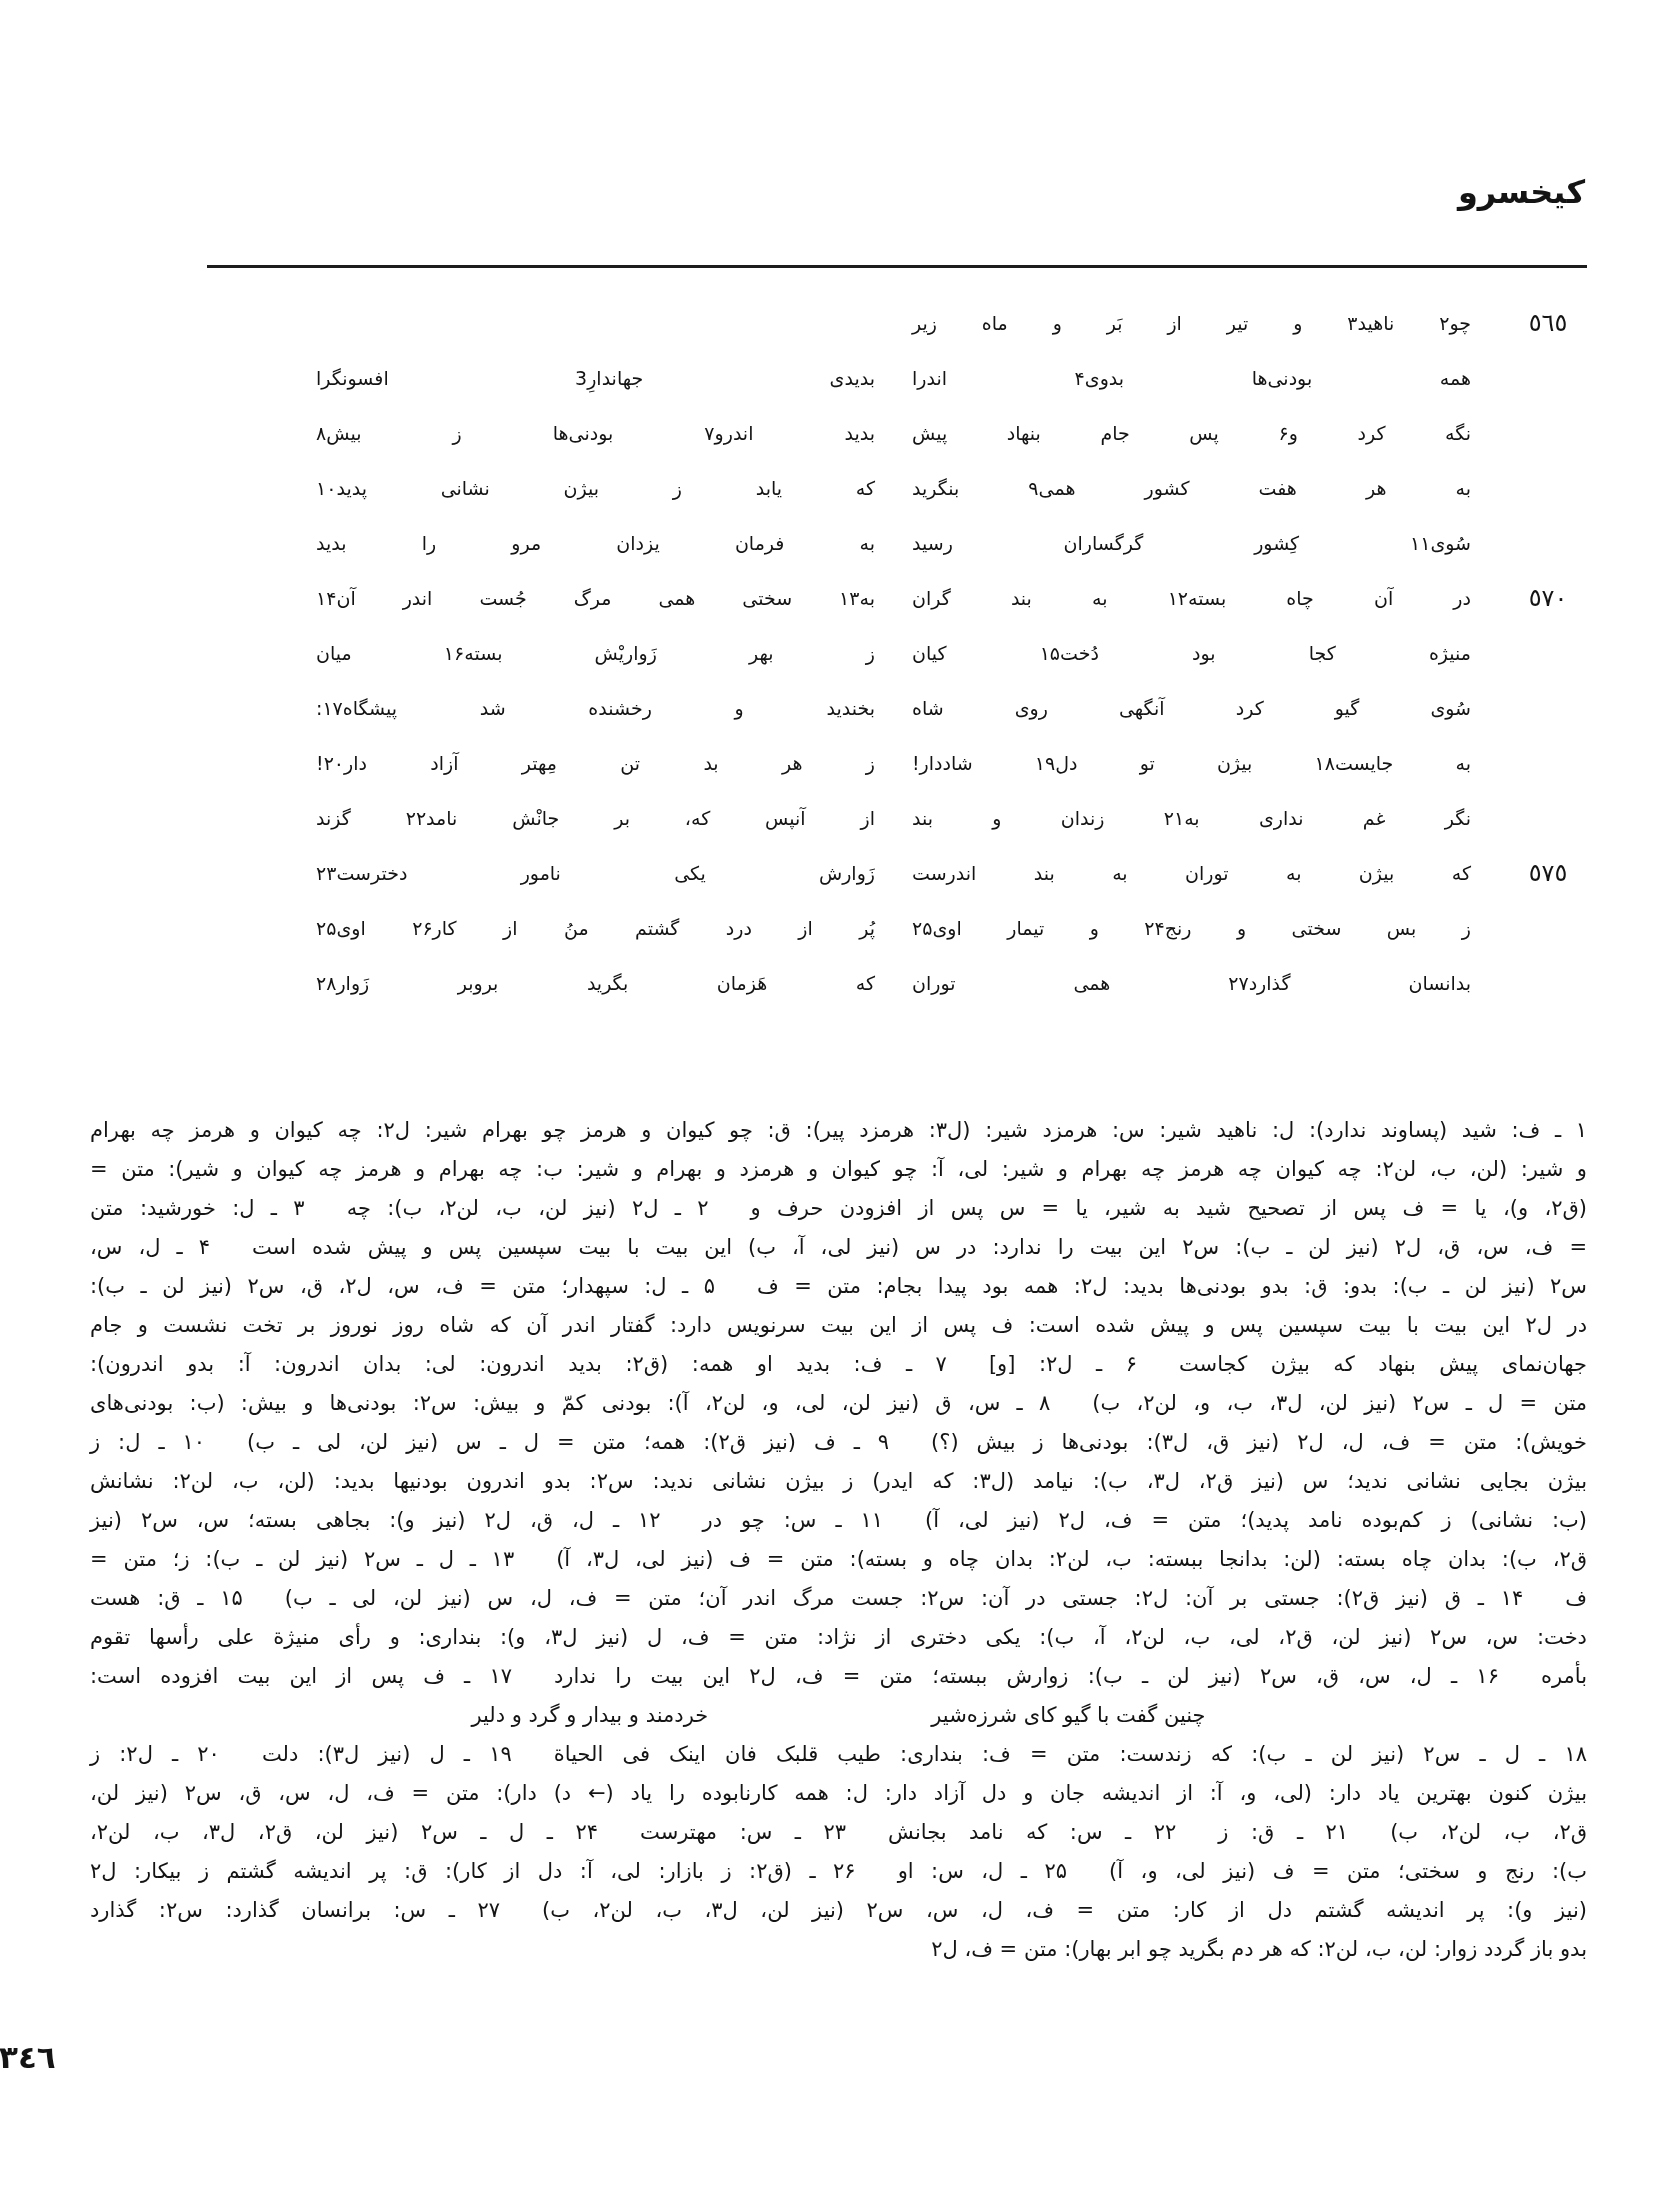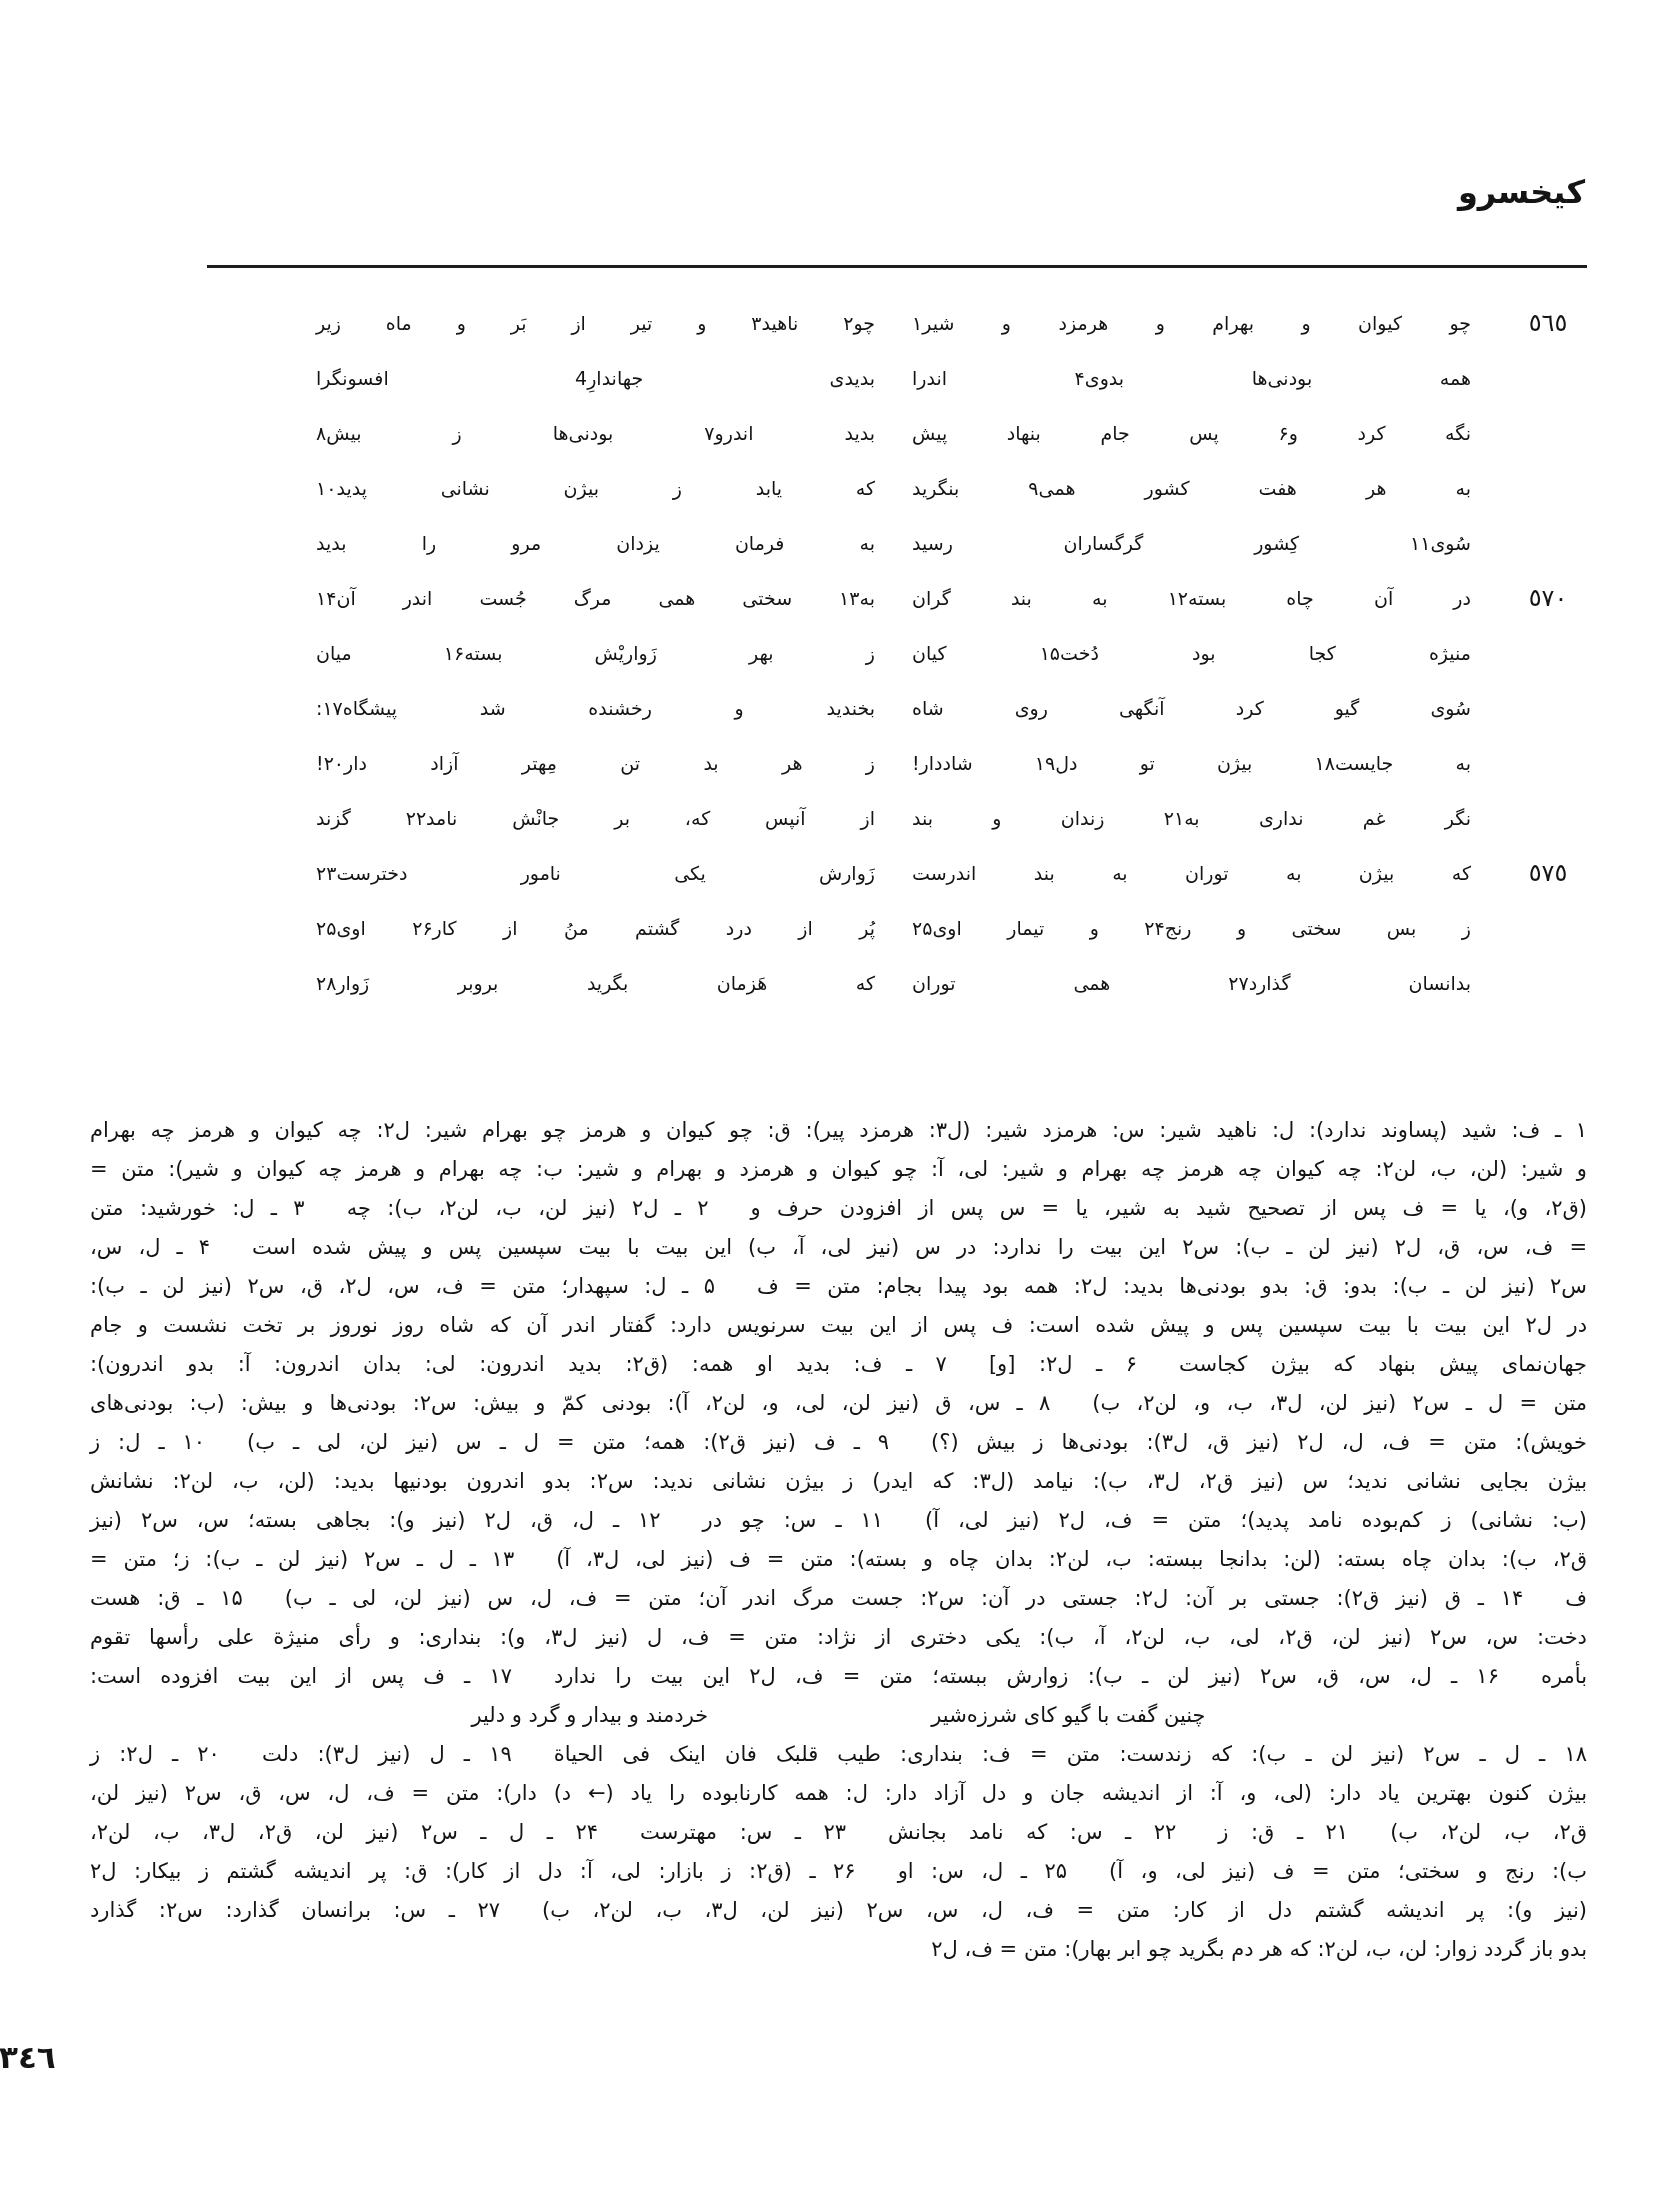--- a/index.html
+++ b/index.html
@@ -68,27 +68,26 @@
 <body>
 
 <div class="page">
 
   <div class="running-head">کیخسرو</div>
   <div class="head-rule"></div>
 
   <div class="verses">
     <div class="vrow">
       <div class="vnum">٥٦٥</div>
-      <div class="hemi">چو کیوان و بهرام و هرمزد و شیر۱</div>
       <div class="hemi">چو۲ ناهید۳ و تیر از بَر و ماه زیر</div>
     </div>
     <div class="vrow">
       <div class="vnum"></div>
       <div class="hemi">همه بودنی‌ها بدوی۴ اندرا</div>
-      <div class="hemi">بدیدی جهاندارِ4 افسونگرا</div>
+      <div class="hemi">بدیدی جهاندارِ3 افسونگرا</div>
     </div>
     <div class="vrow">
       <div class="vnum"></div>
       <div class="hemi">نگه کرد و۶ پس جام بنهاد پیش</div>
       <div class="hemi">بدید اندرو۷ بودنی‌ها ز بیش۸</div>
     </div>
     <div class="vrow">
       <div class="vnum"></div>
       <div class="hemi">به هر هفت کشور همی۹ بنگرید</div>
       <div class="hemi">که یابد ز بیژن نشانی پدید۱۰</div>

